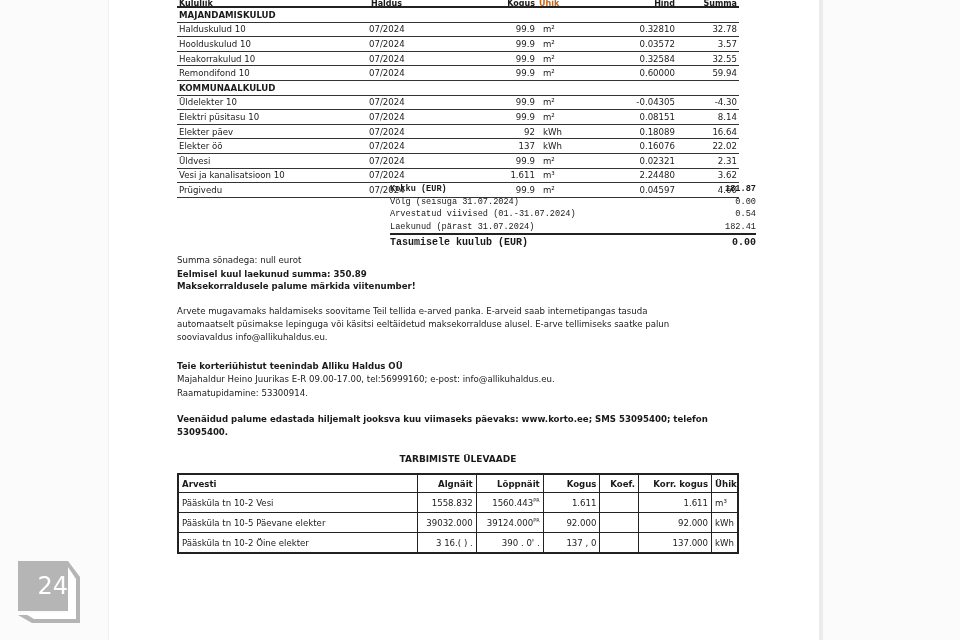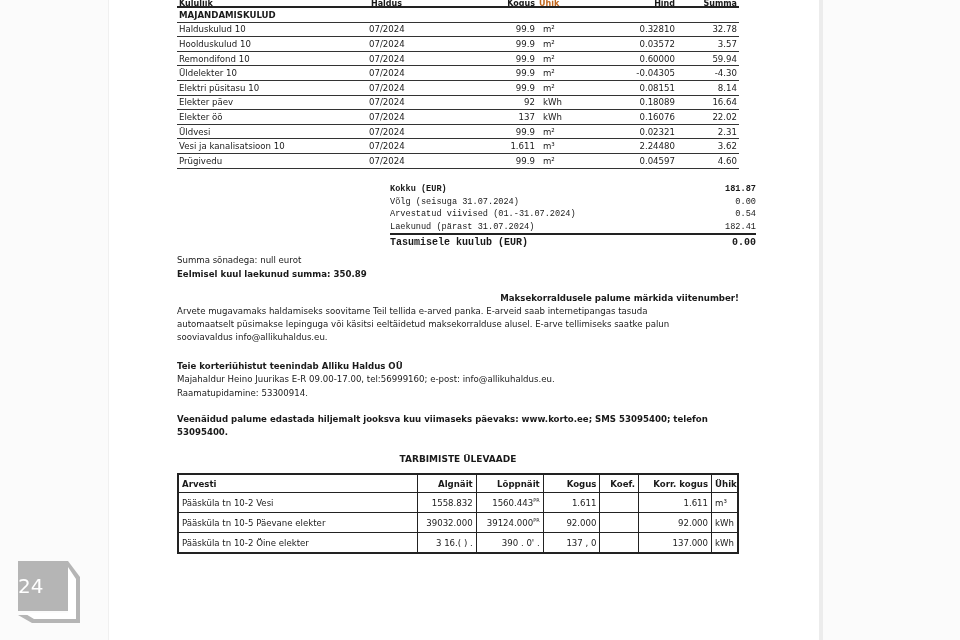--- a/index.html
+++ b/index.html
@@ -15,21 +15,21 @@
   .sum-row { display:flex; justify-content:space-between; height:12.5px; line-height:12.5px; font-size:8.6px; }
   .sum-row.bold { font-weight:bold; }
   .sum-row.total { font-weight:bold; font-size:10px; height:16px; line-height:16px; border-top:2px solid #222; }
   .txt { position:absolute; left:0; width:562px; font-size:8.6px; line-height:13px; }
   .b { font-weight:bold; }
   .title-center { position:absolute; left:0; width:562px; text-align:center; font-weight:bold; font-size:9px; }
   table.meters { position:absolute; left:0; border-collapse:collapse; width:562px; table-layout:fixed; font-size:8.6px; border:2px solid #222; }
   table.meters td { border:1.5px solid #222; padding:0 3px; height:19px; white-space:nowrap; overflow:hidden; }
   table.meters tr.mhdr td { font-weight:bold; height:17px; }
   .badge { position:absolute; left:18px; top:561px; width:52px; height:52px; }
-  .badge .face { position:absolute; left:0; top:0; width:50px; height:50px; background:#b5b5b5; color:#fff; font-size:20px; text-align:left; line-height:50px; }
+  .badge .face { position:absolute; left:0; top:0; width:50px; height:50px; background:#b5b5b5; color:#fff; font-size:24px; text-align:right; line-height:50px; }
   .badge .fold { position:absolute; left:0; top:0; width:62px; height:62px; }
 </style>
 </head>
 <body>
 
 <div class="page">
   <div class="doc">
 
     <table class="costs">
       <colgroup>
@@ -64,26 +64,37 @@
           </tr>
           <tr>
             <td>Hooldus­kulud 10</td>
             <td style="padding-left: 0px;">07/2024</td>
             <td class="r">99.9</td>
             <td class="unit" style="padding-left: 6px;">m²</td>
             <td class="r">0.03572</td>
             <td class="r">3.57</td>
           </tr>
           <tr>
+            <td>Heakorrakulud 10</td>
+            <td style="padding-left: 0px;">07/2024</td>
+            <td class="r">99.9</td>
+            <td class="unit" style="padding-left: 6px;">m²</td>
+            <td class="r">0.32584</td>
+            <td class="r">32.55</td>
+          </tr>
+          <tr>
             <td>Remondifond 10</td>
             <td style="padding-left: 0px;">07/2024</td>
             <td class="r">99.9</td>
             <td class="unit" style="padding-left: 6px;">m²</td>
             <td class="r">0.60000</td>
             <td class="r">59.94</td>
+          </tr>
+          <tr class="group">
+            <td colspan="6">KOMMUNAALKULUD</td>
           </tr>
           <tr>
             <td>Üldelekter 10</td>
             <td style="padding-left: 0px;">07/2024</td>
             <td class="r">99.9</td>
             <td class="unit" style="padding-left: 6px;">m²</td>
             <td class="r">-0.04305</td>
             <td class="r">-4.30</td>
           </tr>
           <tr>
@@ -156,21 +167,21 @@
         </div>
       <div class="sum-row total">
           <span>Tasumisele kuulub (EUR)</span>
           <span>0.00</span>
         </div>
     </div>
 
     <div class="txt" style="top:254px;">Summa sõnadega: null eurot</div>
     <div class="txt b" style="top:268px;">Eelmisel kuul laekunud summa: 350.89</div>
 
-    <div class="txt b" style="top:292px;text-align:right;">Maksekorraldusele palume märkida viitenumber!</div>
+    <div class="txt b" style="top:280px;">Maksekorraldusele palume märkida viitenumber!</div>
     <div class="txt b" style="top:360px;">Teie korteriühistut teenindab Alliku Haldus OÜ</div>
 
     <div class="txt" style="top:305px; width:530px;">Arvete mugavamaks haldamiseks soovitame Teil tellida e-arved panka. E-arveid saab internetipangas tasuda automaatselt püsimakse lepinguga või käsitsi eeltäidetud maksekorralduse alusel. E-arve tellimiseks saatke palun sooviavaldus info@allikuhaldus.eu.</div>
     <div class="txt" style="top:373px;">Majahaldur Heino Juurikas E-R 09.00-17.00, tel:56999160; e-post: info@allikuhaldus.eu.</div>
     <div class="txt" style="top:387px;">Raamatupidamine: 53300914.</div>
 
     <div class="txt b" style="top:413px; width:540px;">Veenäidud palume edastada hiljemalt jooksva kuu viimaseks päevaks: www.korto.ee; SMS 53095400; telefon 53095400.</div>
 
     <div class="title-center" style="top:454px;">TARBIMISTE ÜLEVAADE</div>
 

